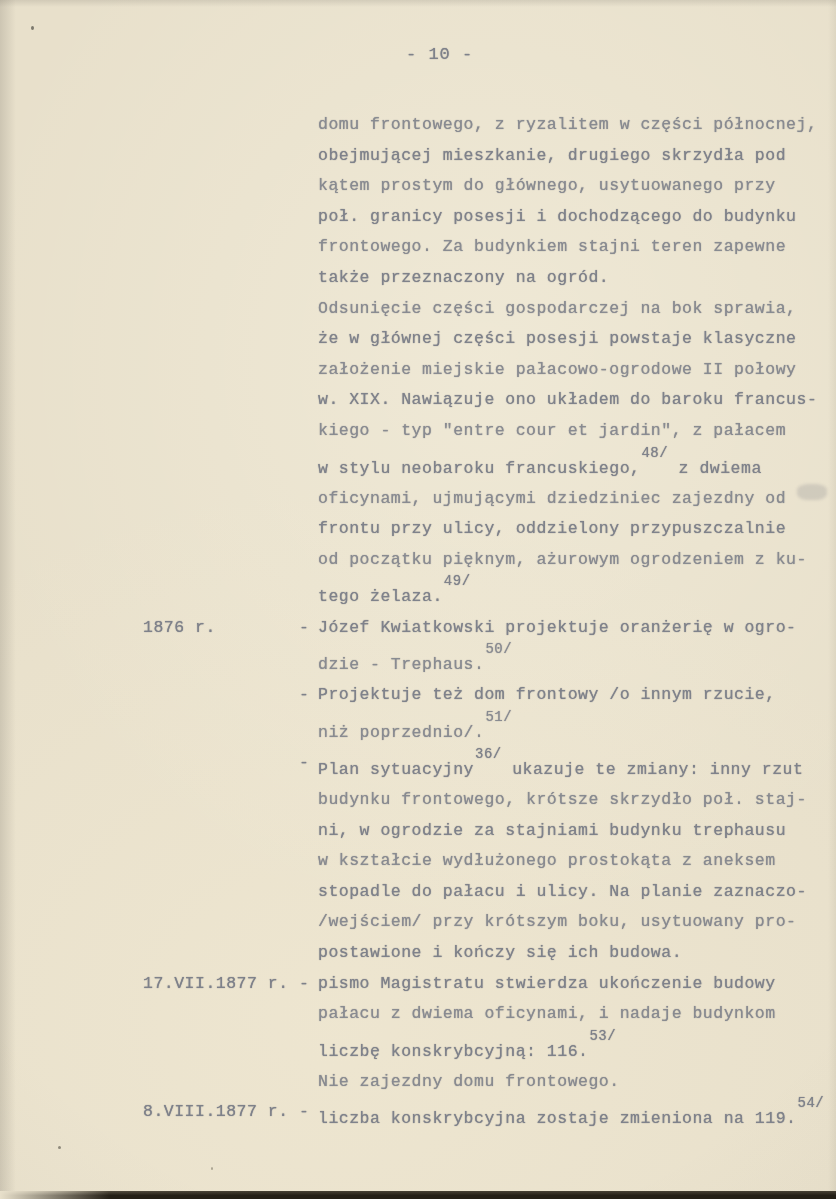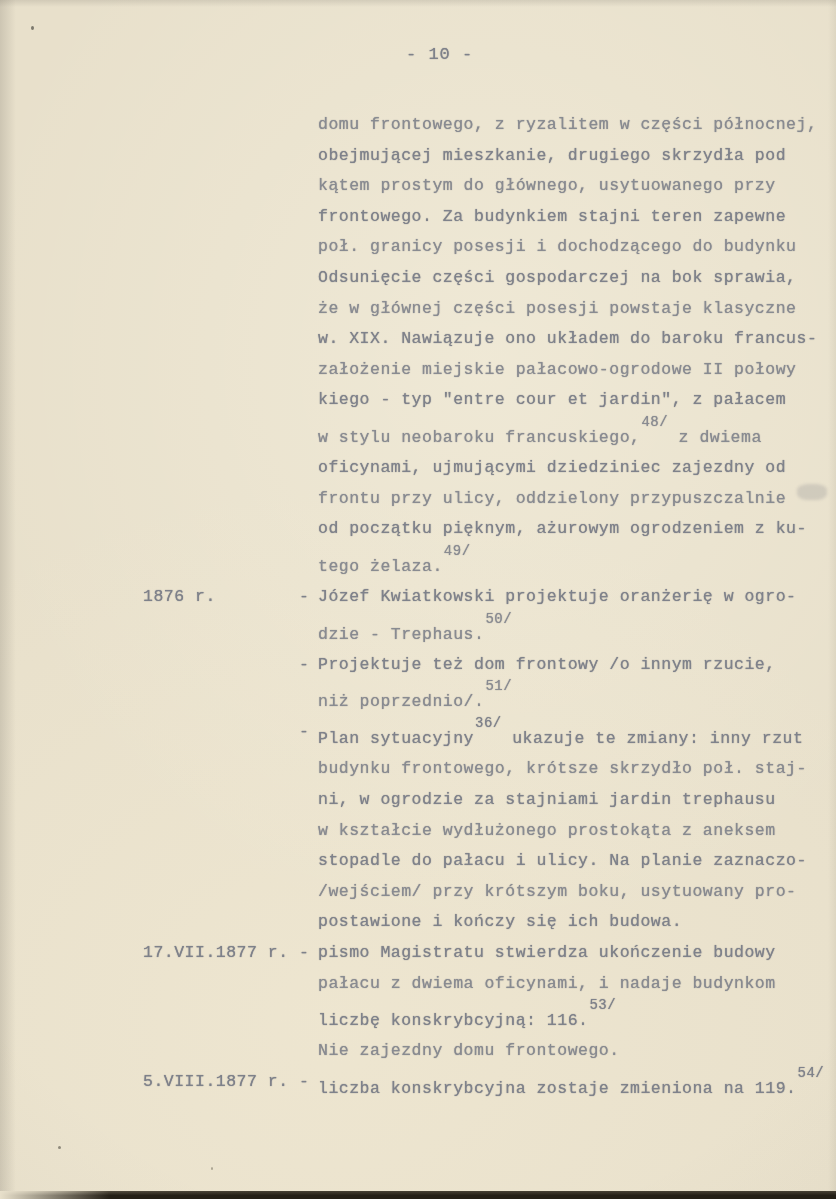--- a/index.html
+++ b/index.html
@@ -107,26 +107,27 @@
 <div class="edge-right"></div>
 
 <div class="page-number typed">- 10 -</div>
 
 <div class="doc-body typed">
     <div class="entry">
       <div class="block">
         <div class="line">domu frontowego, z ryzalitem w części północnej,</div>
         <div class="line">obejmującej mieszkanie, drugiego skrzydła pod</div>
         <div class="line">kątem prostym do głównego, usytuowanego przy</div>
+        <div class="line">poł. granicy posesji i dochodzącego do budynku</div>
         <div class="line">frontowego. Za budynkiem stajni teren zapewne</div>
-        <div class="line">poł. granicy posesji i dochodzącego do budynku</div>
+        <div class="line">także przeznaczony na ogród.</div>
         <div class="line">Odsunięcie części gospodarczej na bok sprawia,</div>
         <div class="line">że w głównej części posesji powstaje klasyczne</div>
+        <div class="line">założenie miejskie pałacowo-ogrodowe II połowy</div>
         <div class="line">w. XIX. Nawiązuje ono układem do baroku francus-</div>
-        <div class="line">założenie miejskie pałacowo-ogrodowe II połowy</div>
         <div class="line">kiego - typ "entre cour et jardin", z pałacem</div>
         <div class="line">w stylu neobaroku francuskiego,<sup class="fn">48/</sup> z dwiema</div>
         <div class="line">oficynami, ujmującymi dziedziniec zajezdny od</div>
         <div class="line">frontu przy ulicy, oddzielony przypuszczalnie</div>
         <div class="line">od początku pięknym, ażurowym ogrodzeniem z ku-</div>
         <div class="line">tego żelaza.<sup class="fn">49/</sup></div>
       </div>
     </div>
     <div class="entry">
       <div class="date typed">1876 r.</div>
@@ -137,39 +138,39 @@
       </div>
       <div class="block">
         <span class="dash">-</span>
         <div class="line">Projektuje też dom frontowy /o innym rzucie,</div>
         <div class="line">niż poprzednio/.<sup class="fn">51/</sup></div>
       </div>
       <div class="block">
         <span class="dash">-</span>
         <div class="line">Plan sytuacyjny<sup class="fn">36/</sup> ukazuje te zmiany: inny rzut</div>
         <div class="line">budynku frontowego, krótsze skrzydło poł. staj-</div>
-        <div class="line">ni, w ogrodzie za stajniami jardin trephausu</div>
+        <div class="line">ni, w ogrodzie za stajniami budynku trephausu</div>
         <div class="line">w kształcie wydłużonego prostokąta z aneksem</div>
         <div class="line">stopadle do pałacu i ulicy. Na planie zaznaczo-</div>
         <div class="line">/wejściem/ przy krótszym boku, usytuowany pro-</div>
         <div class="line">postawione i kończy się ich budowa.</div>
       </div>
     </div>
     <div class="entry">
       <div class="date typed">17.VII.1877 r.</div>
       <div class="block">
         <span class="dash">-</span>
         <div class="line">pismo Magistratu stwierdza ukończenie budowy</div>
         <div class="line">pałacu z dwiema oficynami, i nadaje budynkom</div>
         <div class="line">liczbę konskrybcyjną: 116.<sup class="fn">53/</sup></div>
         <div class="line">Nie zajezdny domu frontowego.</div>
       </div>
     </div>
     <div class="entry">
-      <div class="date typed">5.VIII.1877 r.</div>
+      <div class="date typed">8.VIII.1877 r.</div>
       <div class="block">
         <span class="dash">-</span>
         <div class="line">liczba konskrybcyjna zostaje zmieniona na 119.<sup class="fn">54/</sup></div>
       </div>
     </div>
   </div>
 
 <div class="speck speck-1"></div>
 <div class="speck speck-2"></div>
 <div class="speck speck-3"></div>

